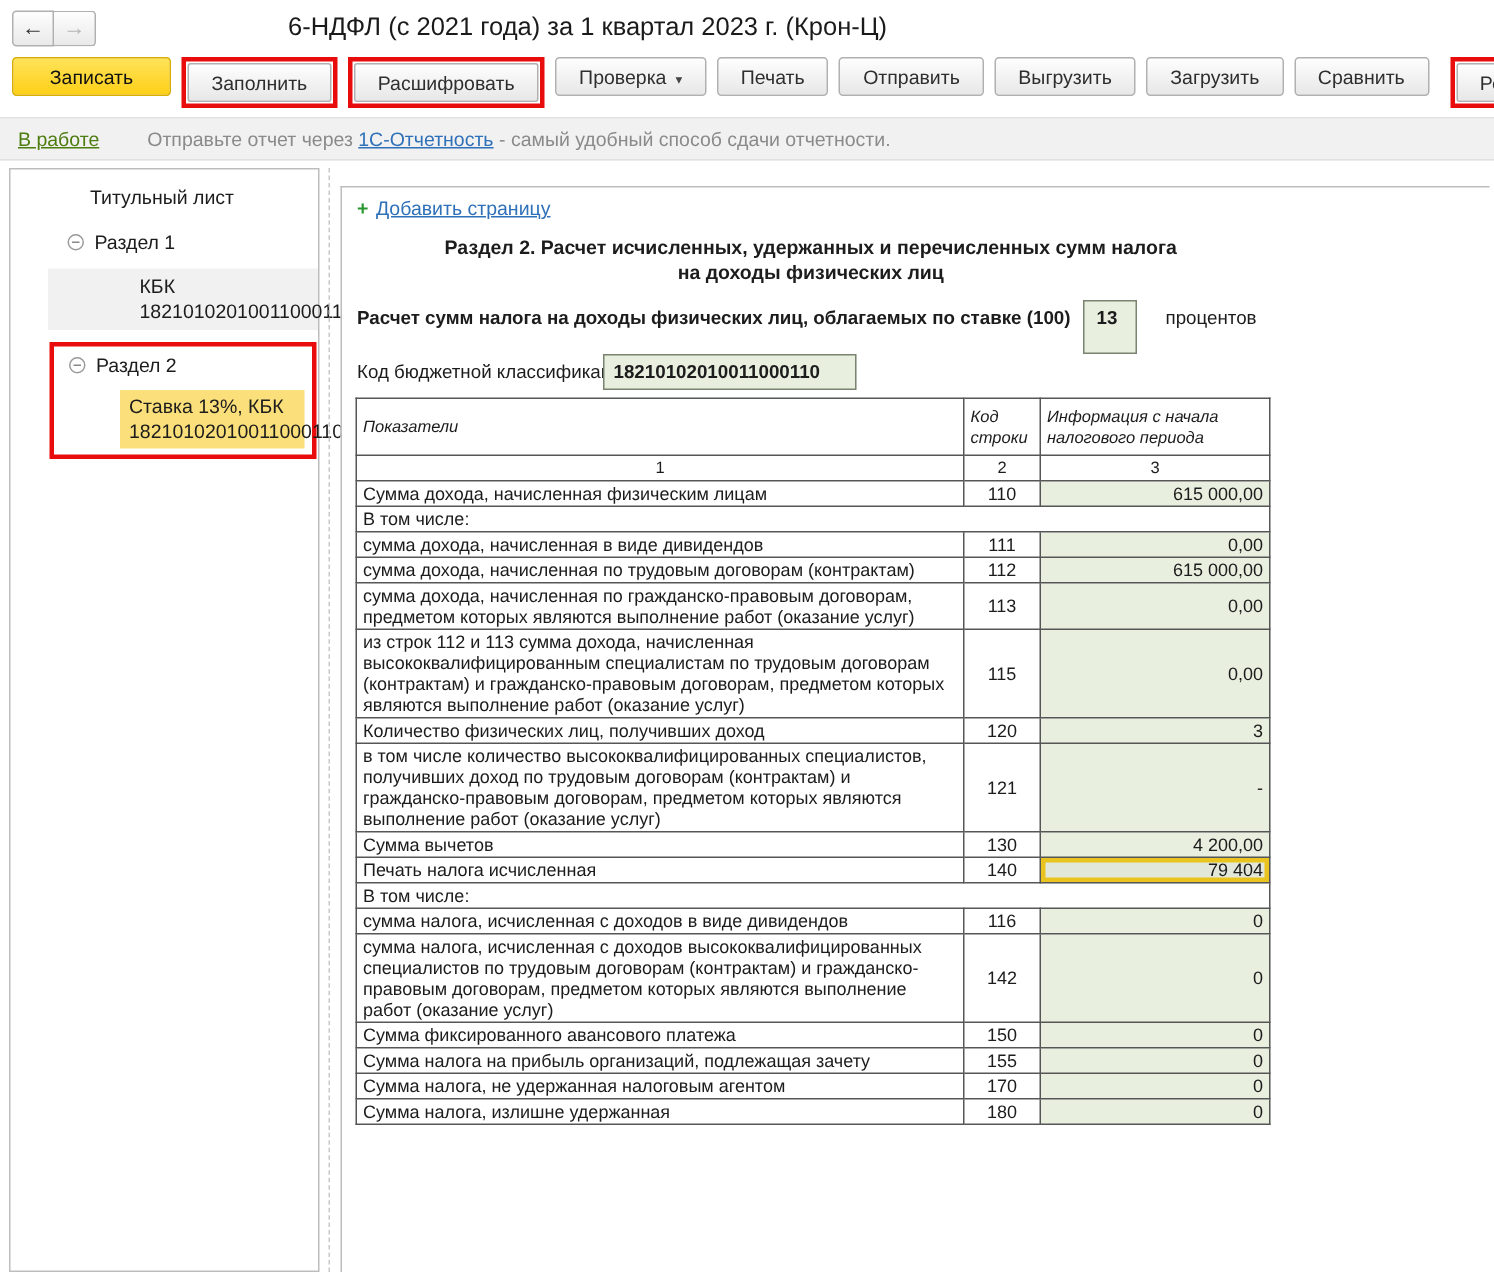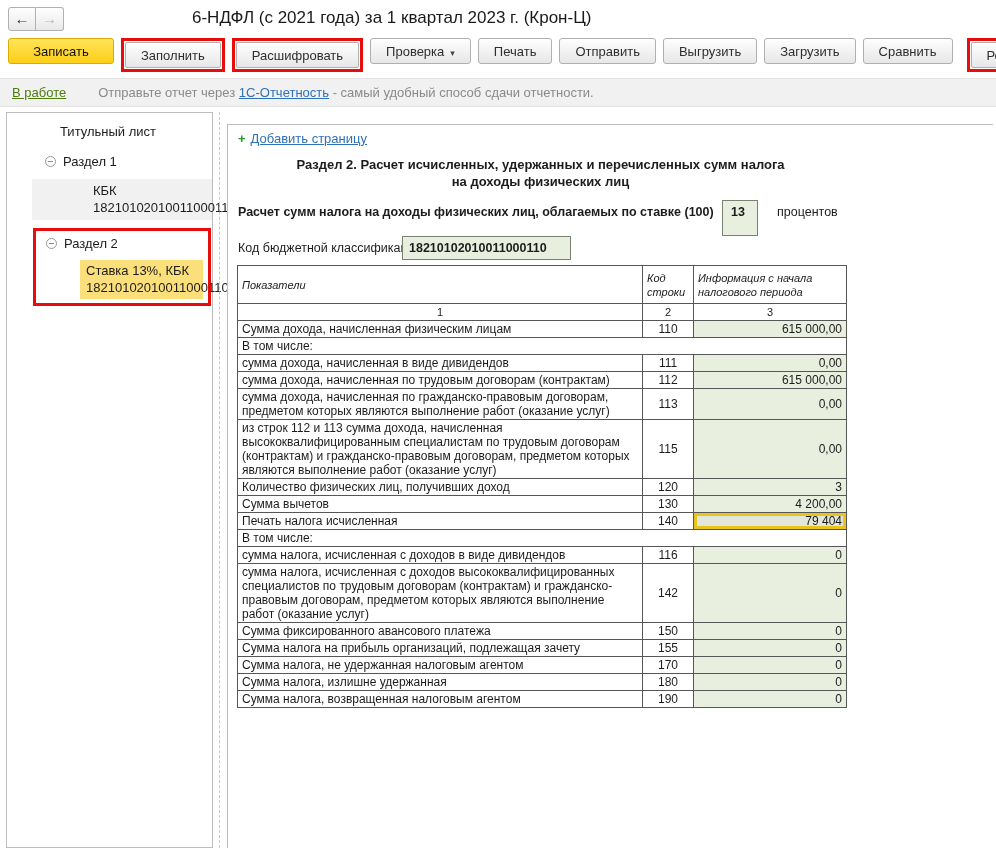--- a/index.html
+++ b/index.html
@@ -163,20 +163,25 @@
           <td class="lbl sub">из строк 112 и 113 сумма дохода, начисленная высококвалифицированным специалистам по трудовым договорам (контрактам) и гражданско-правовым договорам, предметом которых являются выполнение работ (оказание услуг)</td>
           <td class="code">115</td>
           <td class="val">0,00</td>
         </tr>
         <tr>
           <td class="lbl">Количество физических лиц, получивших доход</td>
           <td class="code">120</td>
           <td class="val">3</td>
         </tr>
         <tr>
+          <td class="lbl sub">в том числе количество высококвалифицированных специалистов, получивших доход по трудовым договорам (контрактам) и гражданско-правовым договорам, предметом которых являются выполнение работ (оказание услуг)</td>
+          <td class="code">121</td>
+          <td class="val">-</td>
+        </tr>
+        <tr>
           <td class="lbl">Сумма вычетов</td>
           <td class="code">130</td>
           <td class="val">4 200,00</td>
         </tr>
         <tr>
           <td class="lbl">Печать налога исчисленная</td>
           <td class="code">140</td>
           <td class="val focused">79 404</td>
         </tr>
         <tr>
@@ -205,20 +210,15 @@
         <tr>
           <td class="lbl">Сумма налога, не удержанная налоговым агентом</td>
           <td class="code">170</td>
           <td class="val">0</td>
         </tr>
         <tr>
           <td class="lbl">Сумма налога, излишне удержанная</td>
           <td class="code">180</td>
           <td class="val">0</td>
         </tr>
-        <tr>
-          <td class="lbl">Сумма налога, возвращенная налоговым агентом</td>
-          <td class="code">190</td>
-          <td class="val">0</td>
-        </tr>
       </tbody>
   </table>
 </div>
 
 </body></html>

